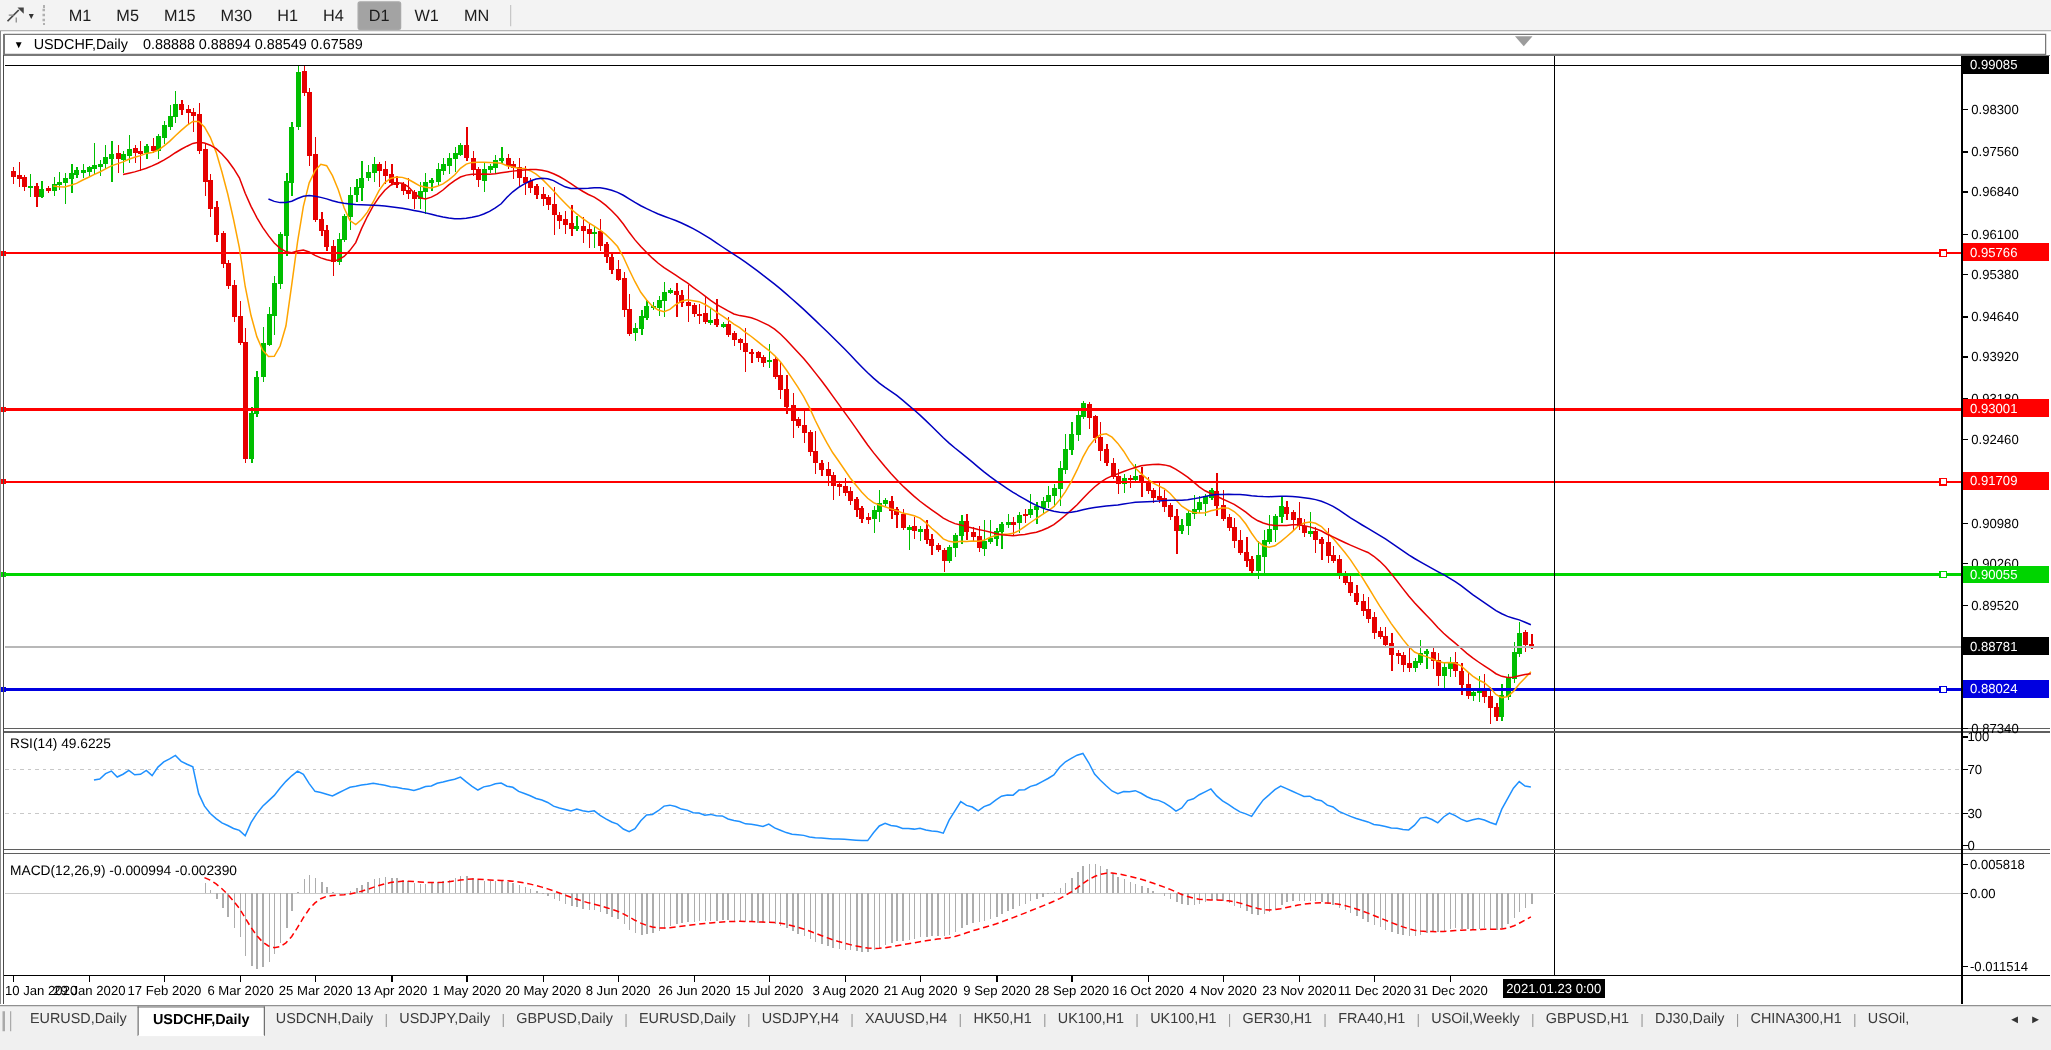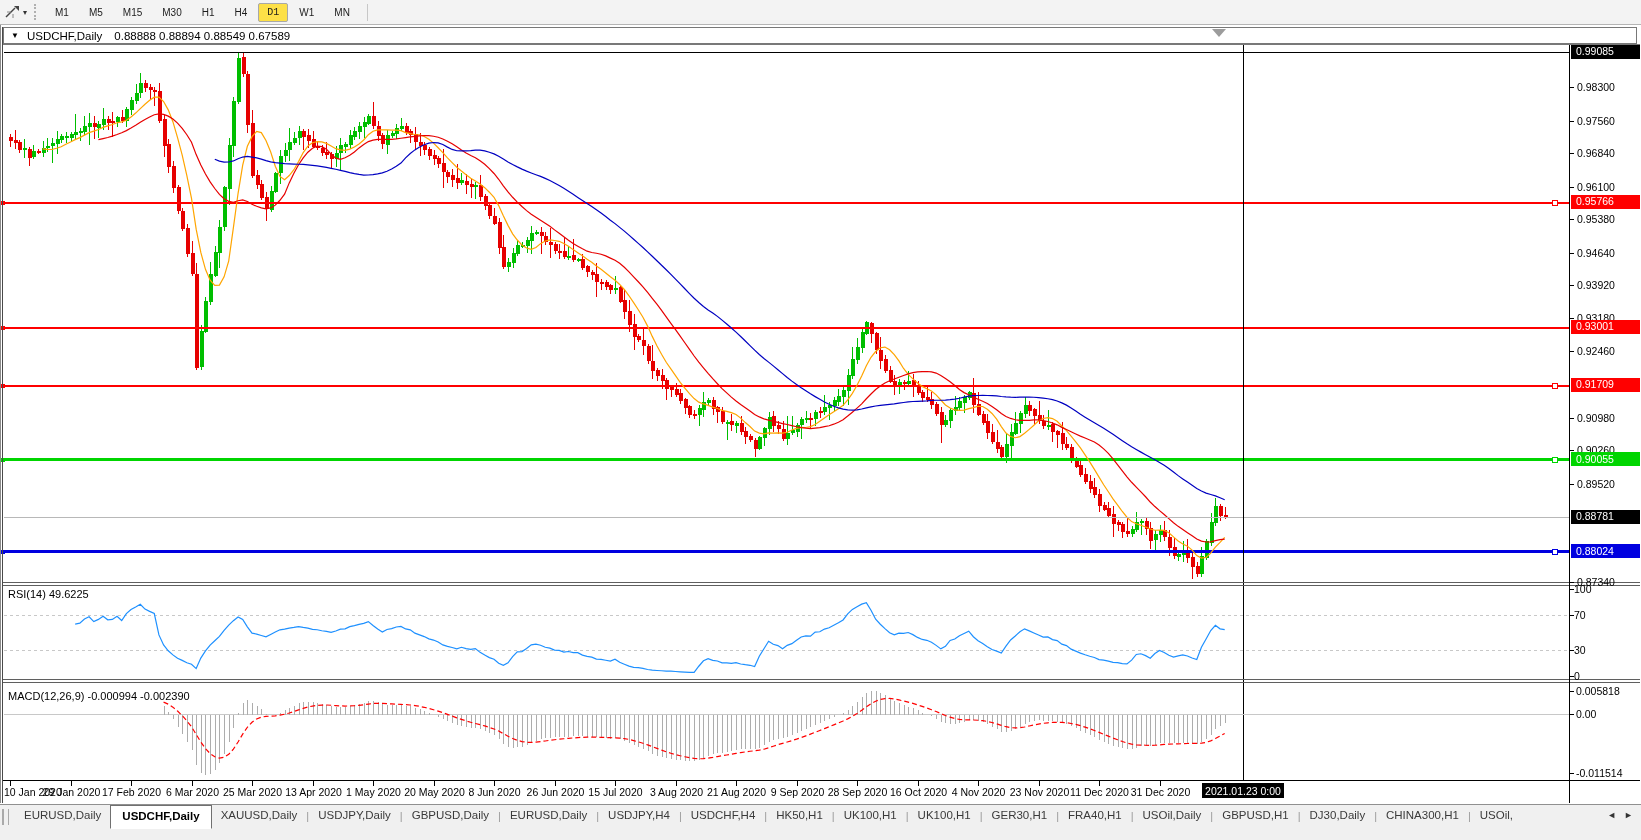--- a/index.html
+++ b/index.html
@@ -6,23 +6,23 @@
   #app{position:relative;width:1641px;height:840px;background:#fff;
        font-family:"Liberation Sans",sans-serif;overflow:hidden;}
   
   .toolbar{position:absolute;top:0;left:0;width:1641px;height:25px;background:#f3f3f3;
            border-bottom:1px solid #b5b5b5;display:flex;align-items:center;padding-left:4px;
            box-sizing:border-box;}
   .tgrip{width:3px;height:16px;border-left:2px dotted #b0b0b0;margin:0 7px 0 3px;}
   .toolicon{width:18px;height:18px;display:inline-flex;align-items:center;justify-content:center;}
   .dd-arrow{font-size:8px;color:#333;margin:0 4px 0 1px;}
   #tfbar{display:flex;align-items:center;gap:2px;}
-  .tfbtn{font-size:10px;color:#1c1c1c;padding:3px 8px;border:1px solid transparent;
+  .tfbtn{font-size:13px;color:#1c1c1c;padding:3px 8px;border:1px solid transparent;
          background:transparent;font-family:inherit;}
-  .tfbtn.active{background:#fde047;border-color:#a8a8a8;border-radius:2px;font-family:Liberation Mono, monospace;}
+  .tfbtn.active{background:#a3a3a3;border-color:#a8a8a8;border-radius:2px;}
   .toolsep{width:1px;height:17px;background:#c7c7c7;margin:0 8px;}
   
   .titlebar{position:absolute;top:27px;left:3px;width:1634px;height:17px;border:1px solid #787878;
             background:#fff;display:flex;align-items:center;box-sizing:border-box;padding-left:7px;
             font-size:11.5px;color:#000;z-index:5;}
   .collapse{font-size:8px;margin-right:8px;color:#000;}
   .sym{margin-right:12px;}
   .shift-marker{position:absolute;left:1212px;top:29px;width:0;height:0;z-index:6;
                 border-left:7px solid transparent;border-right:7px solid transparent;
                 border-top:8px solid #9c9c9c;}
@@ -986,43 +986,43 @@
     <span class="ohlc">0.88888 0.88894 0.88549 0.67589</span>
   </div>
 
   <div class="shift-marker"></div>
 
   <div class="tabbar">
     <div class="tabgrip"></div>
     <div id="tabs">
         <div class="tab">EURUSD,Daily</div>
         <div class="tab active">USDCHF,Daily</div>
-        <div class="tab">XAUUSD,Daily</div>
+        <div class="tab">USDCNH,Daily</div>
         <span class="tabsep">|</span>
         <div class="tab">USDJPY,Daily</div>
         <span class="tabsep">|</span>
         <div class="tab">GBPUSD,Daily</div>
         <span class="tabsep">|</span>
         <div class="tab">EURUSD,Daily</div>
         <span class="tabsep">|</span>
         <div class="tab">USDJPY,H4</div>
         <span class="tabsep">|</span>
-        <div class="tab">USDCHF,H4</div>
+        <div class="tab">XAUUSD,H4</div>
         <span class="tabsep">|</span>
         <div class="tab">HK50,H1</div>
         <span class="tabsep">|</span>
         <div class="tab">UK100,H1</div>
         <span class="tabsep">|</span>
         <div class="tab">UK100,H1</div>
         <span class="tabsep">|</span>
         <div class="tab">GER30,H1</div>
         <span class="tabsep">|</span>
         <div class="tab">FRA40,H1</div>
         <span class="tabsep">|</span>
-        <div class="tab">USOil,Daily</div>
+        <div class="tab">USOil,Weekly</div>
         <span class="tabsep">|</span>
         <div class="tab">GBPUSD,H1</div>
         <span class="tabsep">|</span>
         <div class="tab">DJ30,Daily</div>
         <span class="tabsep">|</span>
         <div class="tab">CHINA300,H1</div>
         <span class="tabsep">|</span>
         <div class="tab">USOil,</div>
       </div>
     <div class="tabarrows">

